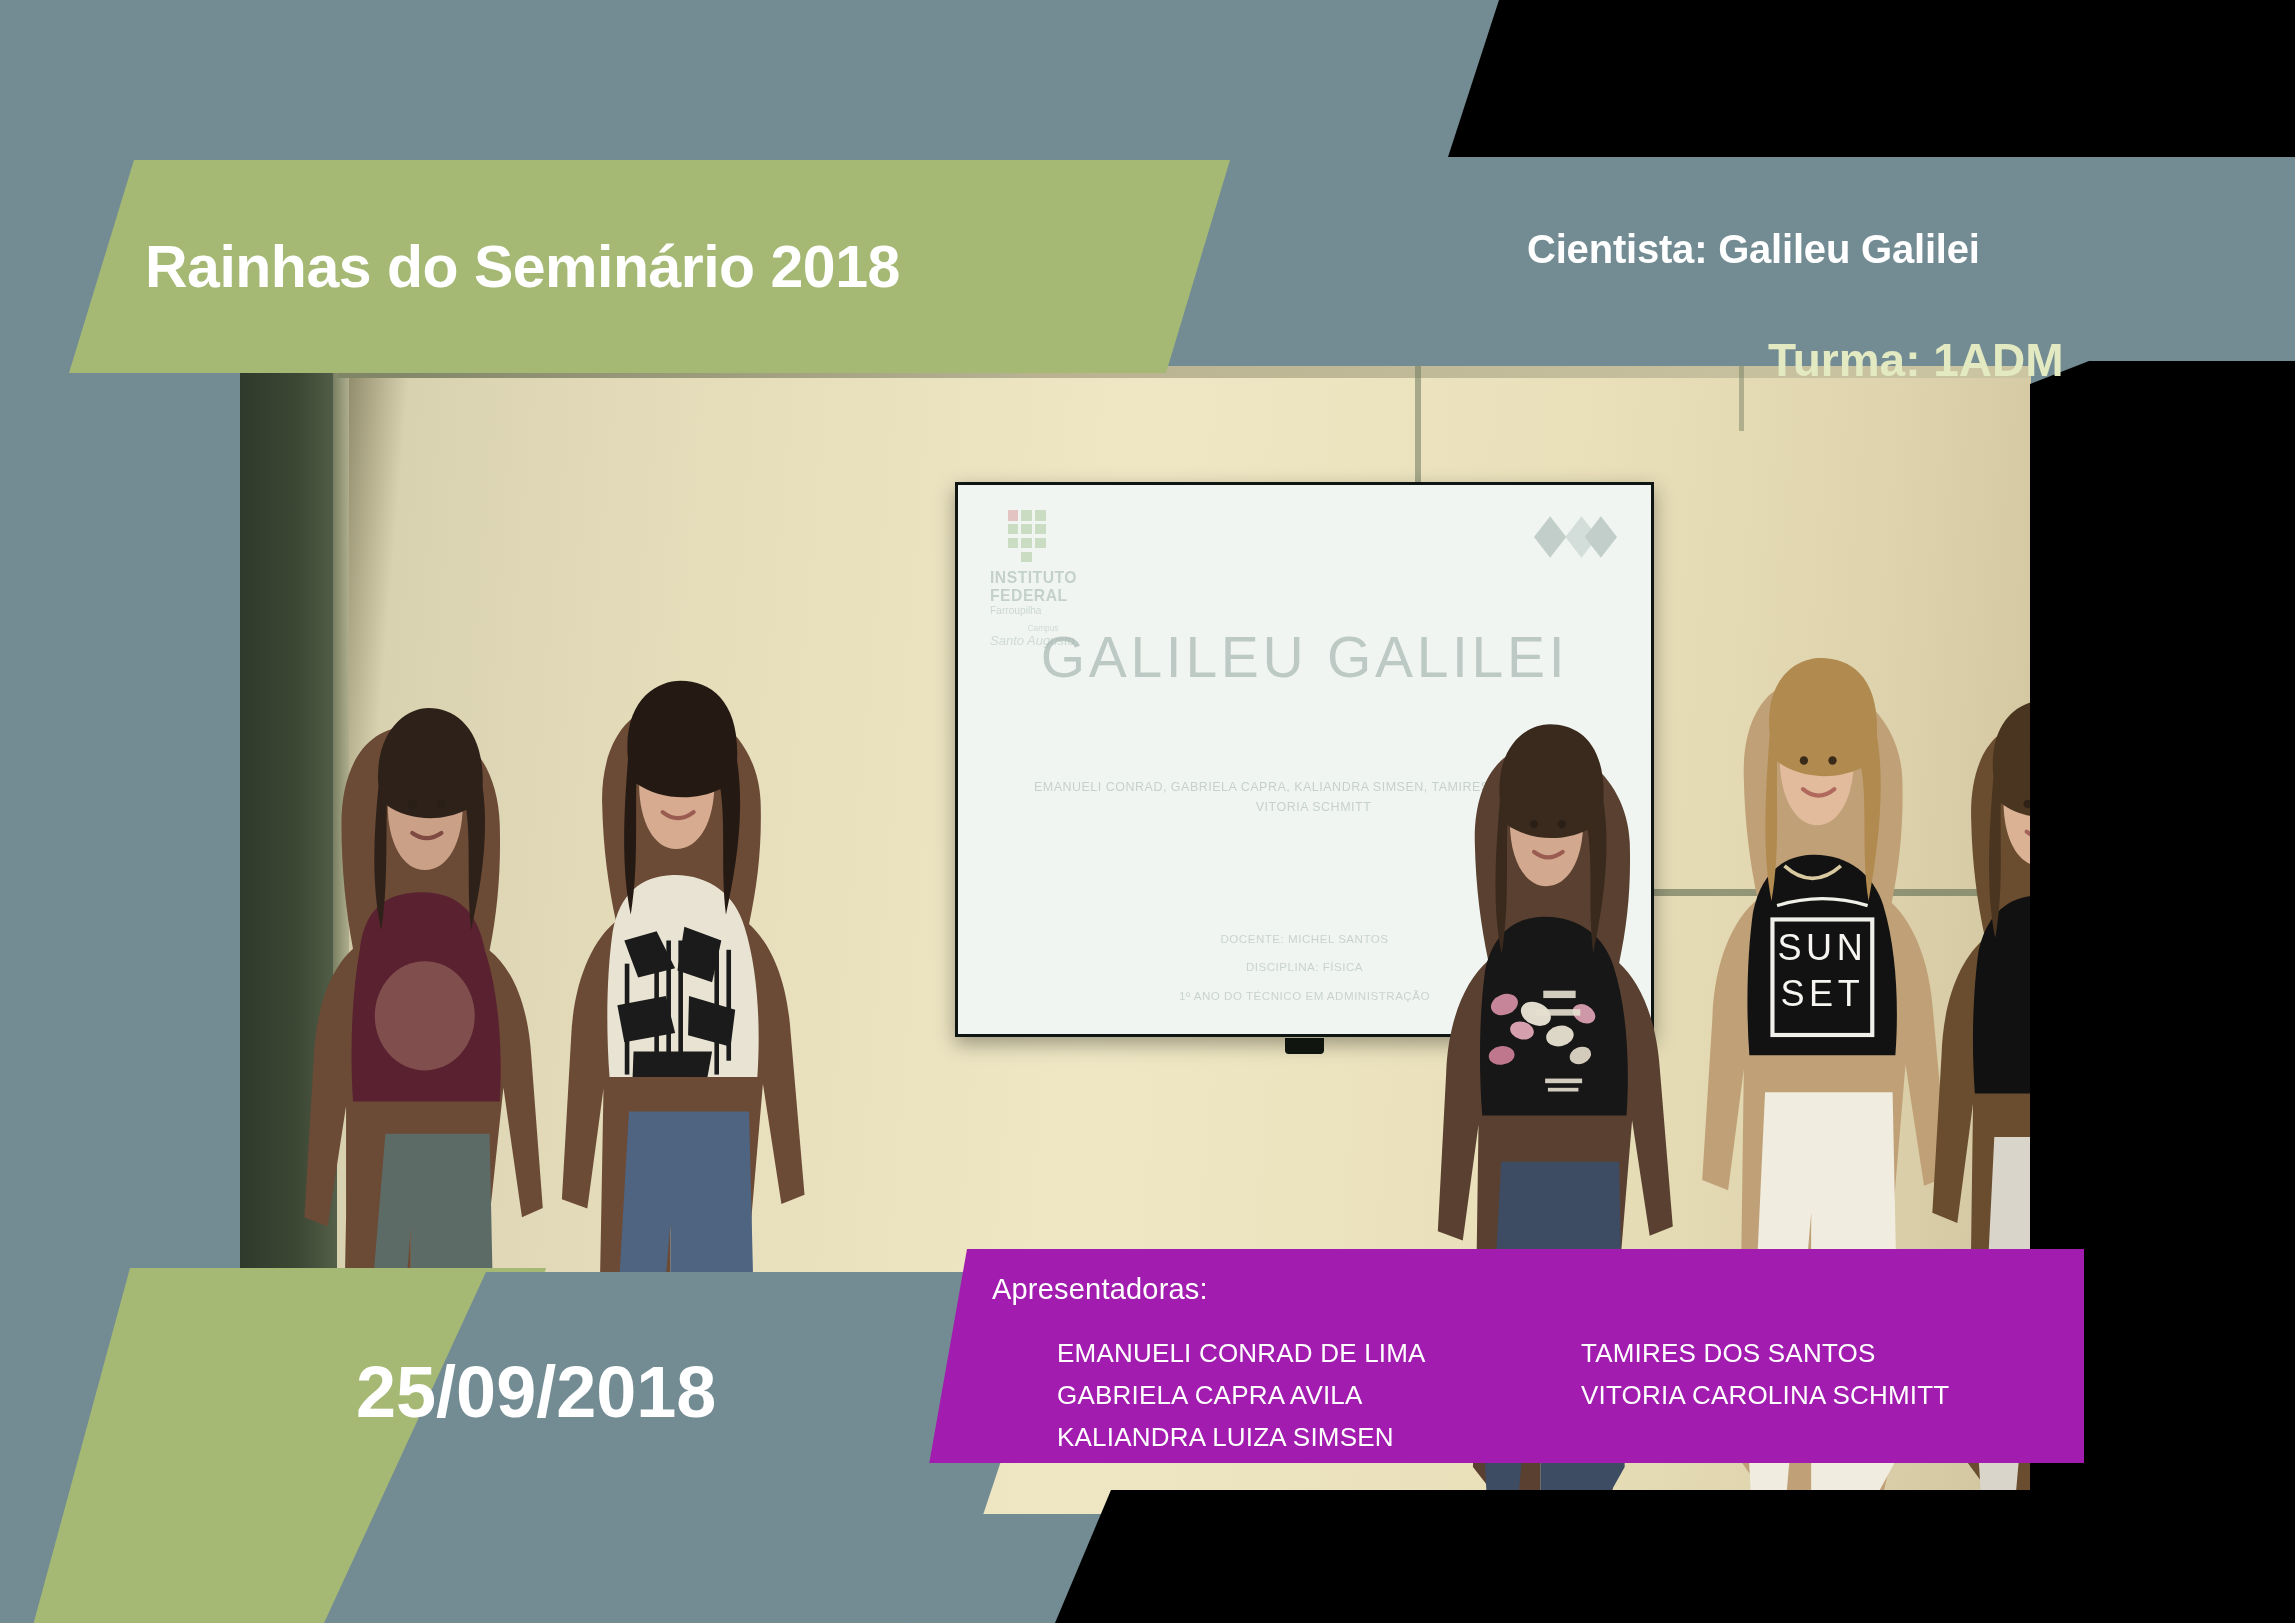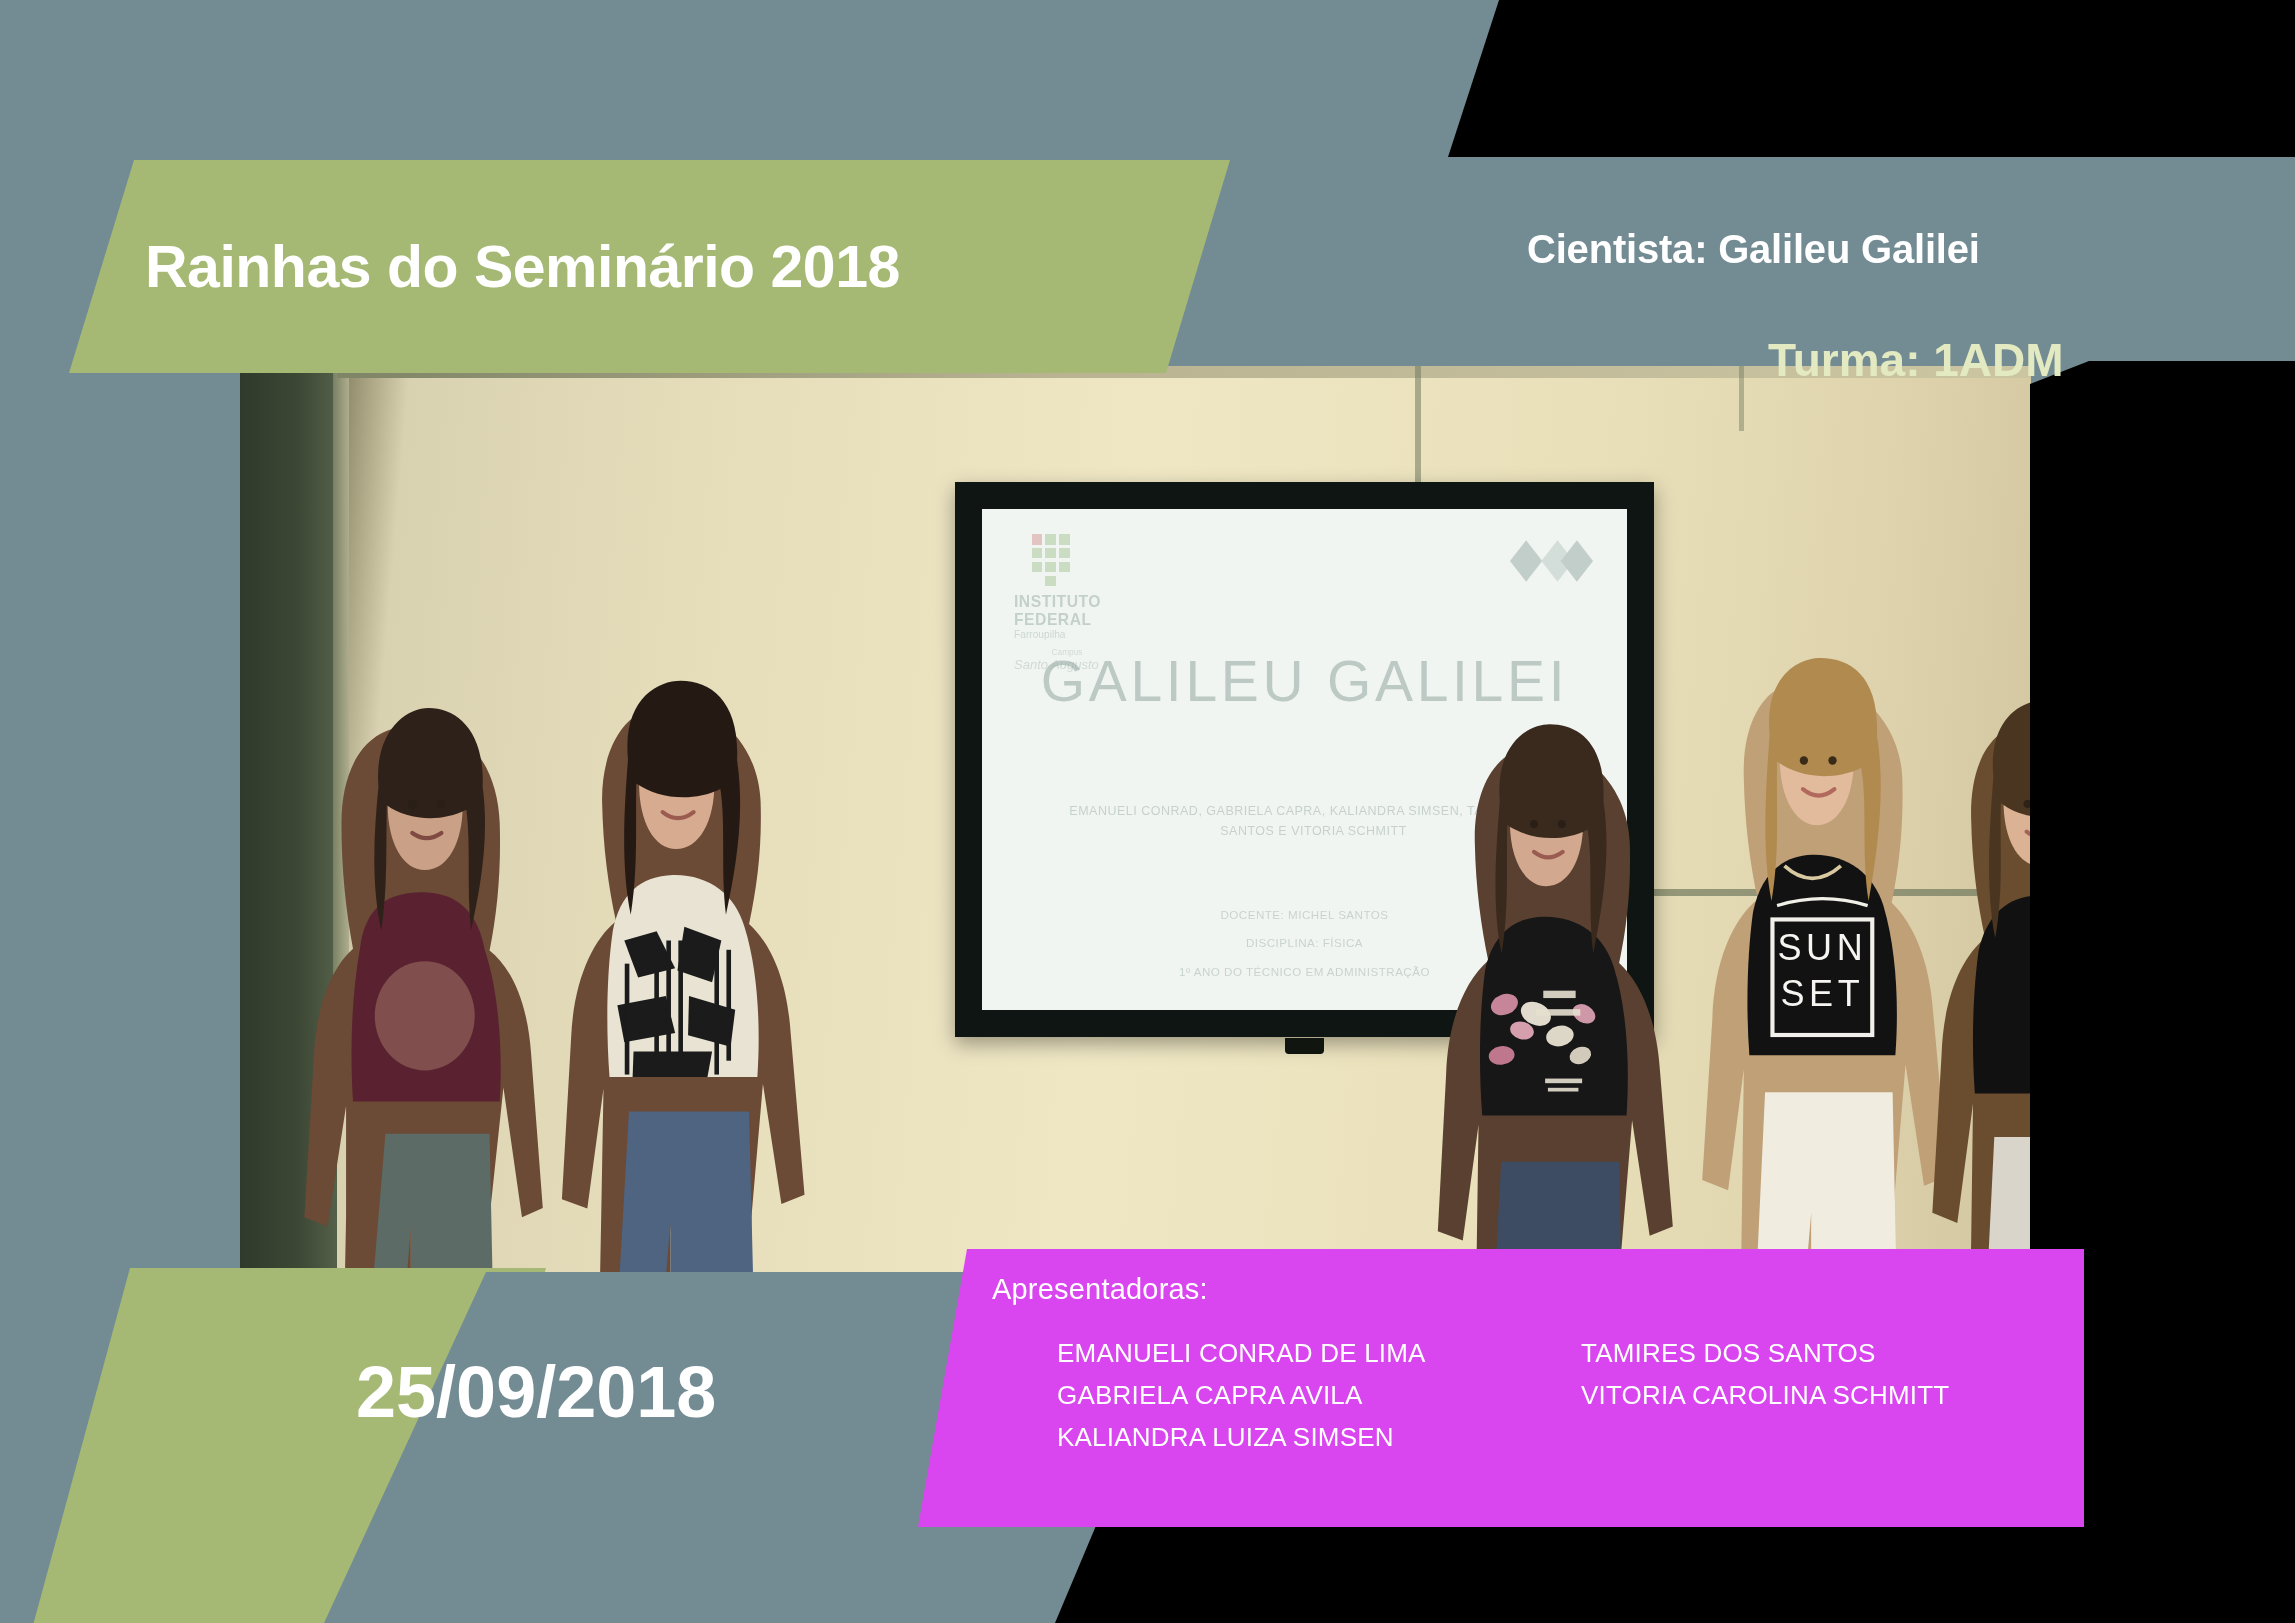--- a/index.html
+++ b/index.html
@@ -63,21 +63,21 @@
   }
   
   #photo .seam-r1 { position:absolute; left:1175px; top:0; width:5.6px; height:527px; background:#6f7a5f; opacity:.55;}
   #photo .seam-r2 { position:absolute; left:1175px; top:523px; width:620px; height:6.5px; background:#5d6a50; opacity:.6;}
   #photo .seam-r3 { position:absolute; left:1499px; top:0; width:4.6px; height:65px; background:#6f7a5f; opacity:.45;}
 
   
   #screen {
     position:absolute; left:715px; top:116px; width:699px; height:555px;
     background:#0f1512;
-    padding:27px;
+    padding:3px;
     box-sizing:border-box;
     box-shadow:0 6.5px 18.5px rgba(0,0,0,.35);
   }
   #screen .frame-inner {
     position:relative; width:100%; height:100%;
     background:#f1f5f1;
     overflow:hidden;
   }
   .slide-logo {
     position:absolute; left:32px; top:25.4px; width:106px;
@@ -154,22 +154,22 @@
     clip-path: polygon(162px 0, 740px 0, 632px 324px, 583px 351px, 0 351px);
   }
   #date-text {
     position:absolute; left:356px; top:1351px;
     color:#fff; font-size:72px; font-weight:bold; letter-spacing:0px;
     white-space:nowrap;
   }
 
   
   #presenters {
-    position:absolute; left:918px; top:1249px; width:1166px; height:278px;
-    background:#d946ef;
+    position:absolute; left:918px; top:1249px; width:1166px; height:214px;
+    background:#a21caf;
     clip-path: polygon(49px 0, 1166px 0, 1166px 278px, 0 278px);
   }
   #presenters .label {
     position:absolute; left:74px; top:24px;
     color:#fff; font-size:29px; letter-spacing:0.2px;
   }
   #presenters .cols {
     position:absolute; left:139px; top:83px; right:28px;
     display:flex;
   }

